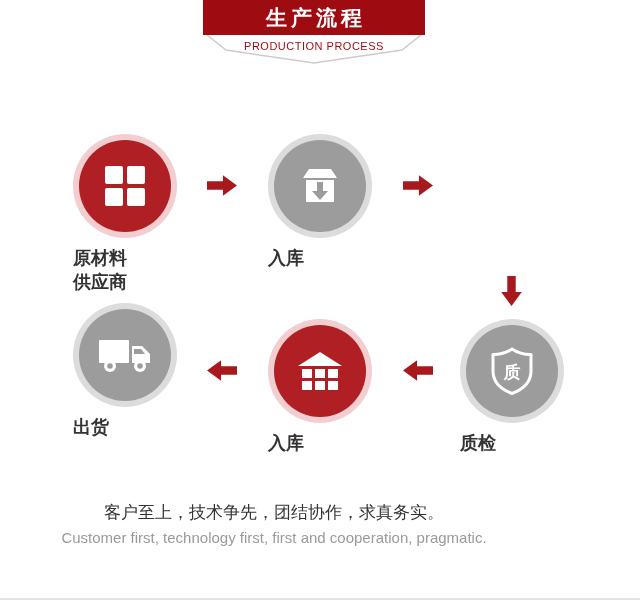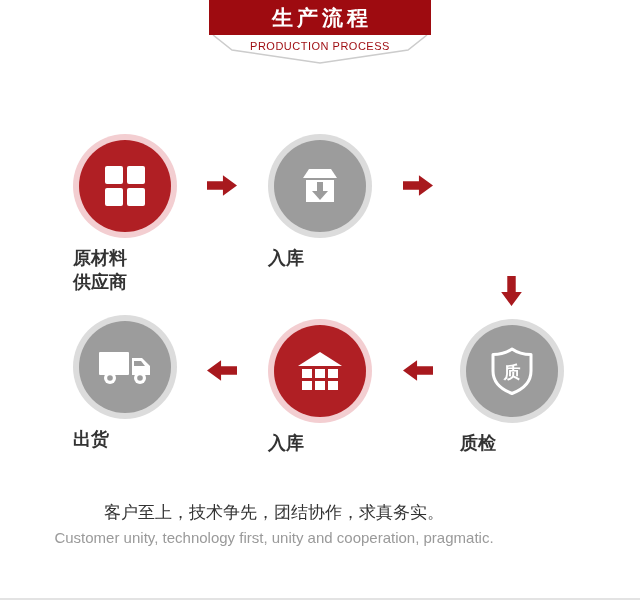--- a/index.html
+++ b/index.html
@@ -2,21 +2,21 @@
 <html style="--banner-red: #9e0b10; --circle-red: #b01f24; --ring-pink: #f3ced1; --circle-gray: #9c9c9c; --ring-gray: #dcdcdc; --arrow-red: #a8191e; --text-dark: #333333; --text-muted: #9a9a9a; --ribbon-border: #cccccc;"><head>
 <meta charset="utf-8">
 <style>
   * { margin: 0; padding: 0; box-sizing: border-box; }
   html, body { width: 640px; height: 600px; background: #fff; }
   body { font-family: "Liberation Sans", "DejaVu Sans", sans-serif; position: relative; overflow: hidden; }
 
   .stage { position: absolute; inset: 0; background: #fff; }
 
   
-  .header { position: absolute; left: 209px; top: 0; width: 222px; height: 66px; }
+  .header { position: absolute; left: 203px; top: 0; width: 222px; height: 66px; }
   .header-ribbon { position: absolute; left: 0; top: 35px; width: 222px; height: 30px; display: block; }
   .header-ribbon polygon { fill: #fff; }
   .header-ribbon polyline { fill: none; stroke: var(--ribbon-border, #ccc); stroke-width: 1.5; }
   .header-bar { position: absolute; left: 0; top: 0; width: 222px; height: 35px;
                 background: var(--banner-red, #9e0b10); display: flex; align-items: center; justify-content: center; }
   .header-title { color: #fff; font-size: 21px; font-weight: bold; letter-spacing: 4px; padding-left: 4px; }
   .header-subtitle { position: absolute; left: 0; top: 40px; width: 222px; text-align: center;
                      color: var(--banner-red, #9e0b10); font-size: 11px; font-weight: normal; letter-spacing: .5px; }
 
   
@@ -30,21 +30,21 @@
   .icon { display: block; line-height: 0; }
   .icon svg { display: block; }
   .icon .wht { fill: #fff; }
   .icon .stroke-wht { fill: none; stroke: #fff; stroke-width: 3; }
   .step.gray .icon .cut { fill: var(--circle-gray, #9c9c9c); }
   .label { margin-top: 8px; font-size: 18px; line-height: 24px; font-weight: bold; color: var(--text-dark, #333); }
 
   .pos-supplier { left: 73px;  top: 134px; }
   .pos-raw      { left: 268px; top: 134px; }
   .pos-print    { left: 460px; top: 134px; }
-  .pos-ship     { left: 73px;  top: 315px; font-family: Liberation Serif, serif; }
+  .pos-ship     { left: 73px;  top: 303px; font-family: Liberation Serif, serif; }
   .pos-store    { left: 268px; top: 319px; }
   .pos-quality  { left: 460px; top: 319px; }
 
   
   .arrow { position: absolute; width: 30px; height: 21px; }
   .arrow svg { width: 100%; height: 100%; display: block; }
   .arrow svg polygon { fill: var(--arrow-red, #a8191e); }
   .arrow.down { width: 21px; height: 30px; }
   .a1 { left: 207px; top: 175px; }
   .a2 { left: 403px; top: 175px; }
@@ -192,17 +192,17 @@
       </svg>
   </span>
   <span class="arrow a5">
     <svg viewBox="0 0 32 22">
         <polygon points="32,6.5 15,6.5 15,0 0,11 15,22 15,15.5 32,15.5"></polygon>
       </svg>
   </span>
 
   <div class="footer">
     <div class="footer-zh">客户至上，技术争先，团结协作，求真务实。</div>
-    <div class="footer-en">Customer unity, technology first, unity and cooperation, pragmatic.</div>
+    <div class="footer-en">Customer first, technology first, first and cooperation, pragmatic.</div>
   </div>
 
   <div class="bottom-divider"></div>
 </div>
 
 </body></html>

